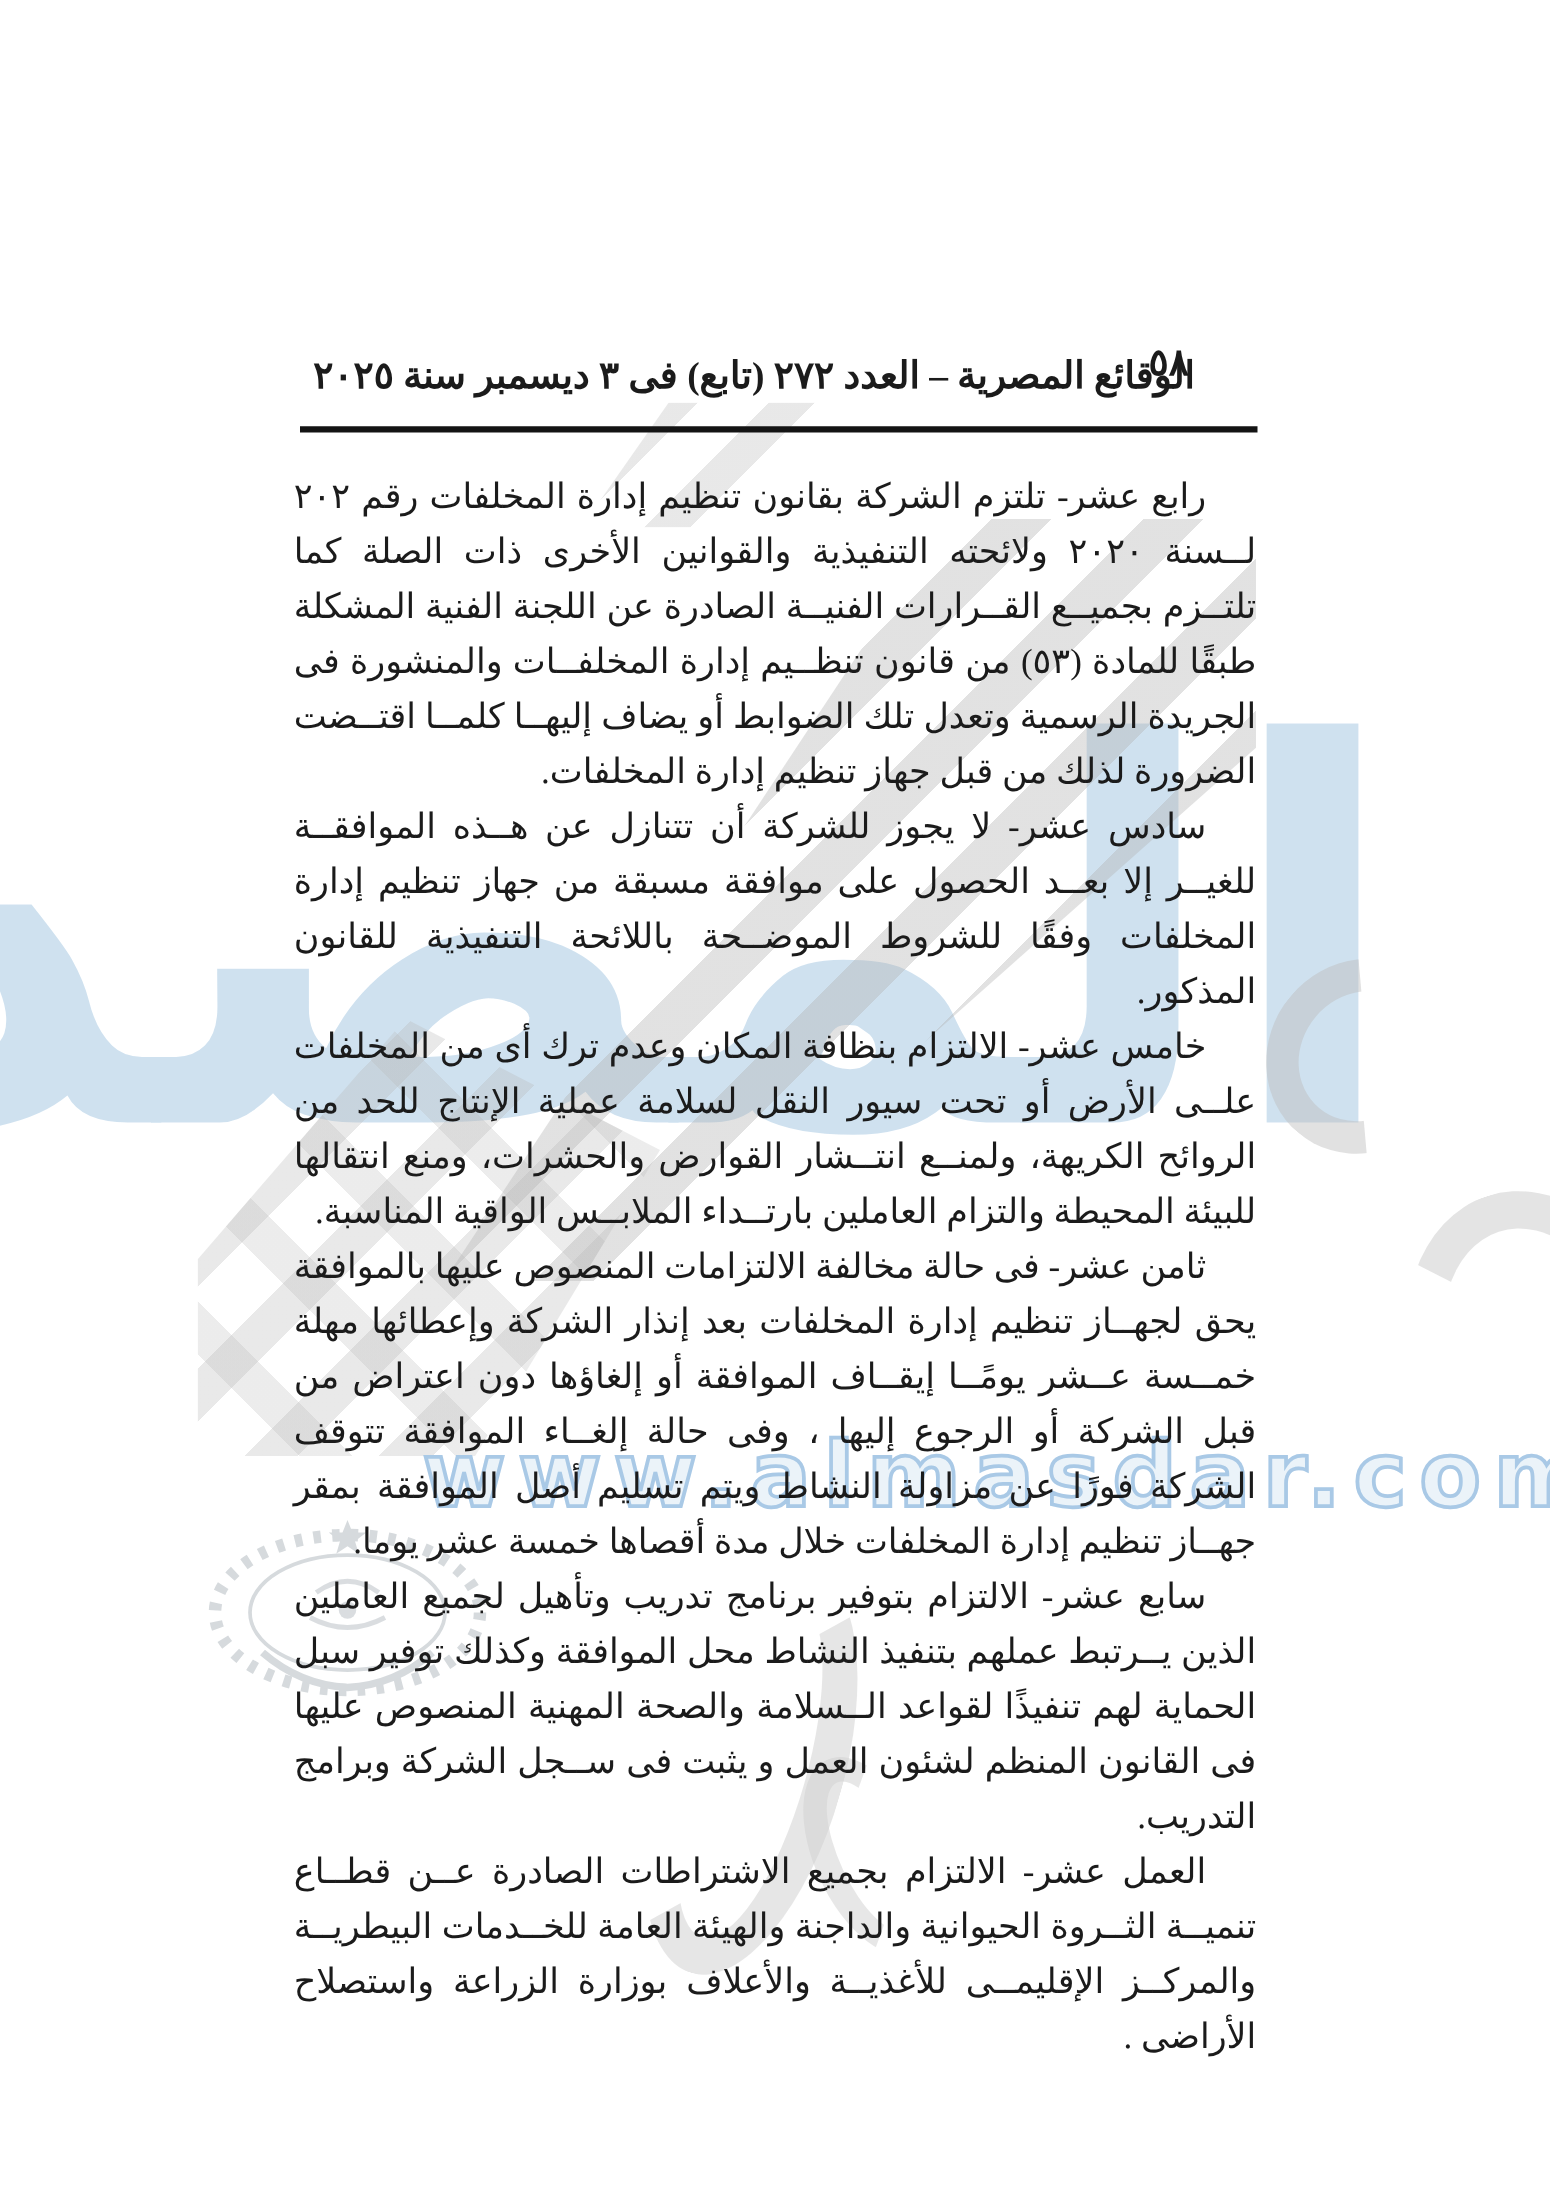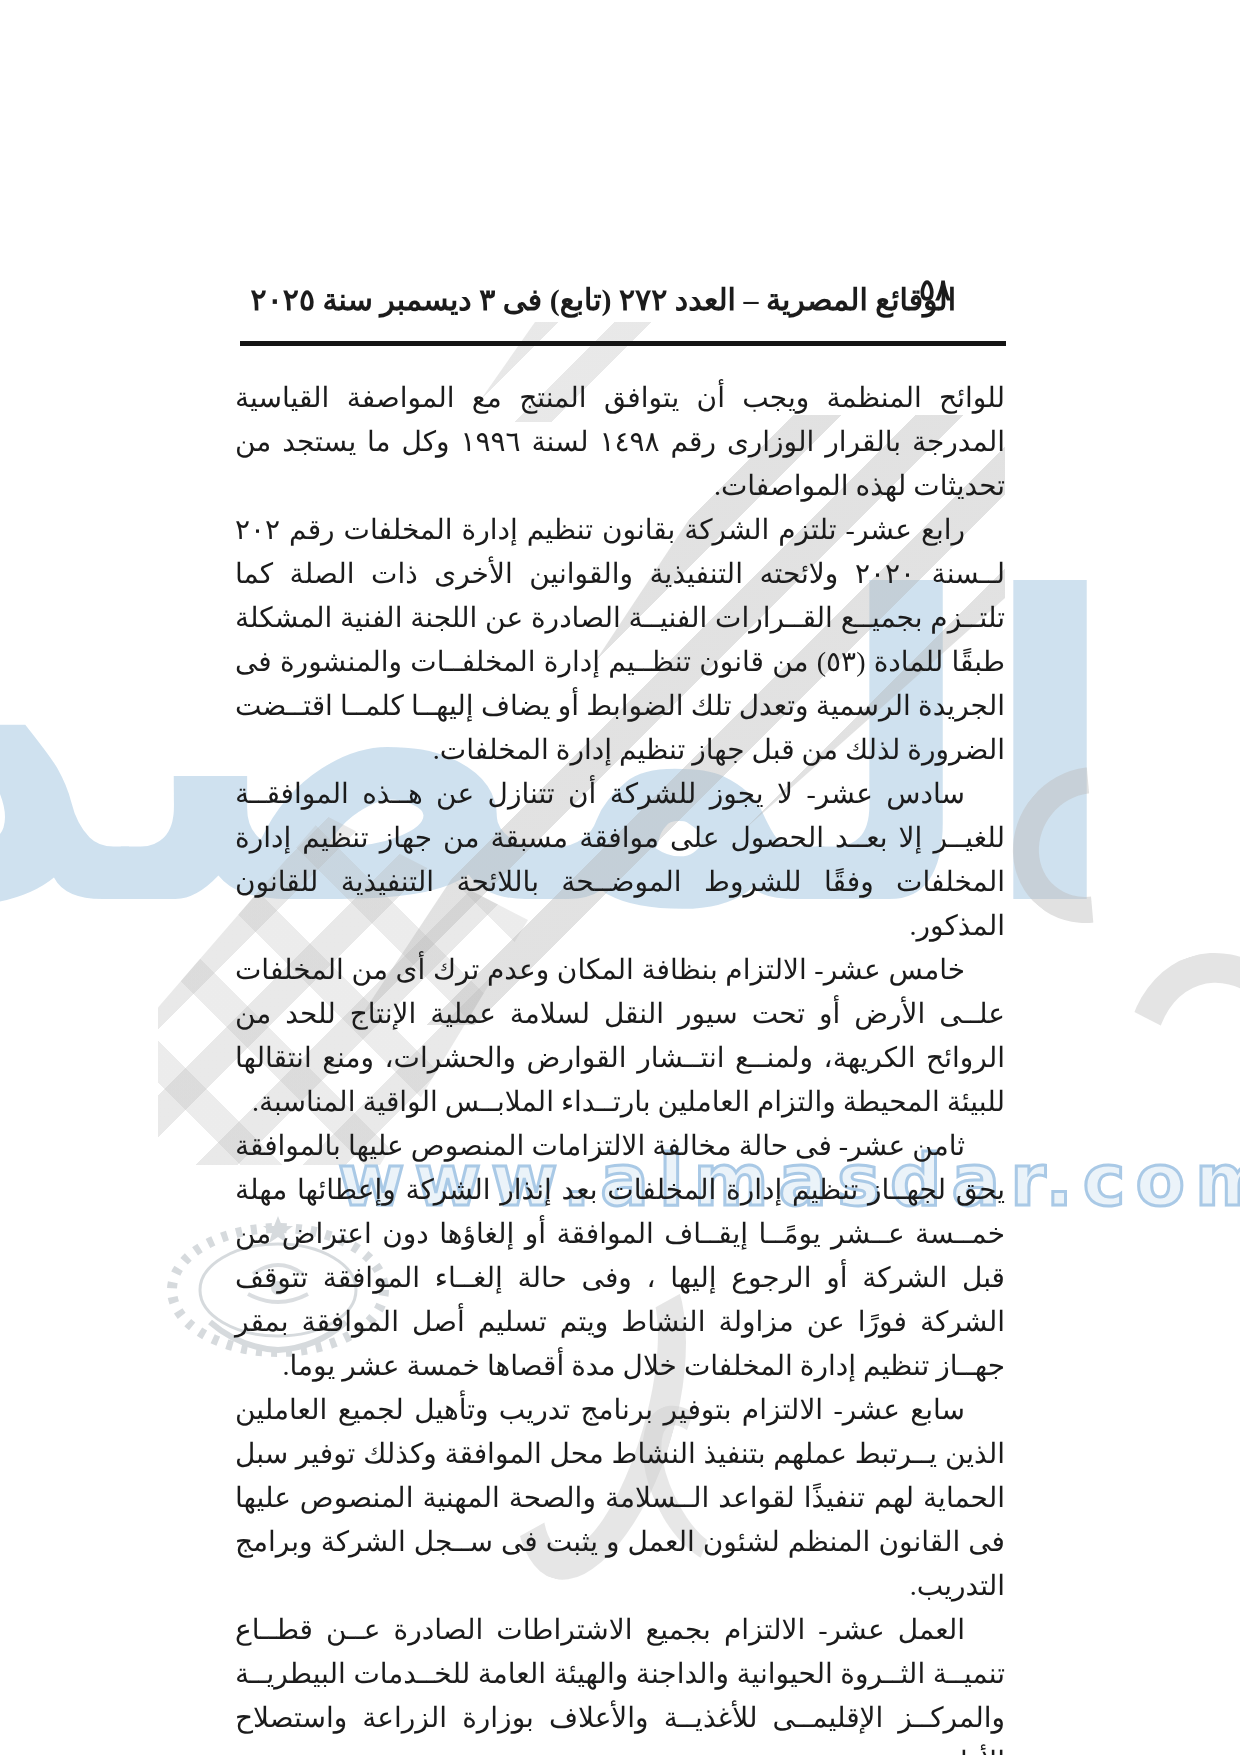--- a/index.html
+++ b/index.html
@@ -129,21 +129,20 @@
       <path d="M95 62 q25 -18 50 0 M90 82 q30 16 60 0" fill="none" stroke="#b6bdc3" stroke-width="4"></path>
       <circle cx="120" cy="76" r="7" fill="#b6bdc3"></circle>
     </svg>
   </div>
 
   <div class="page-number">٥٨</div>
   <div class="issue-title">الوقائع المصرية – العدد ٢٧٢ (تابع) فى ٣ ديسمبر سنة ٢٠٢٥</div>
   <div class="header-rule"></div>
 
   <div class="content">
-    <p class="no-indent"><b></b><span>للوائح المنظمة ويجب أن يتوافق المنتج مع المواصفة القياسية المدرجة بالقرار الوزارى رقم ١٤٩٨ لسنة ١٩٩٦ وكل ما يستجد من تحديثات لهذه المواصفات.</span></p>
 
     <p><b>رابع عشر</b><span>- تلتزم الشركة بقانون تنظيم إدارة المخلفات رقم ٢٠٢ لــسنة ٢٠٢٠ ولائحته التنفيذية والقوانين الأخرى ذات الصلة كما تلتــزم بجميــع القــرارات الفنيــة الصادرة عن اللجنة الفنية المشكلة طبقًا للمادة (٥٣) من قانون تنظــيم إدارة المخلفــات والمنشورة فى الجريدة الرسمية وتعدل تلك الضوابط أو يضاف إليهــا كلمــا اقتــضت الضرورة لذلك من قبل جهاز تنظيم إدارة المخلفات.</span></p>
 
     <p><b>سادس عشر</b><span>- لا يجوز للشركة أن تتنازل عن هــذه الموافقــة للغيــر إلا بعــد الحصول على موافقة مسبقة من جهاز تنظيم إدارة المخلفات وفقًا للشروط الموضــحة باللائحة التنفيذية للقانون المذكور.</span></p>
 
     <p><b>خامس عشر</b><span>- الالتزام بنظافة المكان وعدم ترك أى من المخلفات علــى الأرض أو تحت سيور النقل لسلامة عملية الإنتاج للحد من الروائح الكريهة، ولمنــع انتــشار القوارض والحشرات، ومنع انتقالها للبيئة المحيطة والتزام العاملين بارتــداء الملابــس الواقية المناسبة.</span></p>
 
     <p><b>ثامن عشر</b><span>- فى حالة مخالفة الالتزامات المنصوص عليها بالموافقة يحق لجهــاز تنظيم إدارة المخلفات بعد إنذار الشركة وإعطائها مهلة خمــسة عــشر يومًــا إيقــاف الموافقة أو إلغاؤها دون اعتراض من قبل الشركة أو الرجوع إليها ، وفى حالة إلغــاء الموافقة تتوقف الشركة فورًا عن مزاولة النشاط ويتم تسليم أصل الموافقة بمقر جهــاز تنظيم إدارة المخلفات خلال مدة أقصاها خمسة عشر يوما.</span></p>
 
     <p><b>سابع عشر</b><span>- الالتزام بتوفير برنامج تدريب وتأهيل لجميع العاملين الذين يــرتبط عملهم بتنفيذ النشاط محل الموافقة وكذلك توفير سبل الحماية لهم تنفيذًا لقواعد الــسلامة والصحة المهنية المنصوص عليها فى القانون المنظم لشئون العمل و يثبت فى ســجل الشركة وبرامج التدريب.</span></p>

